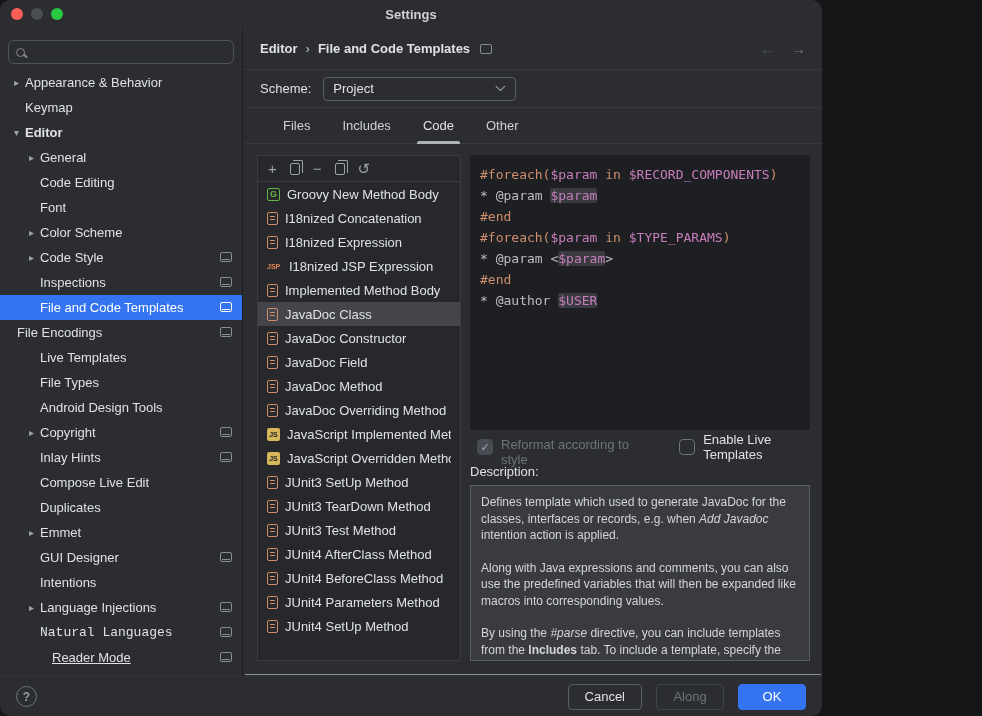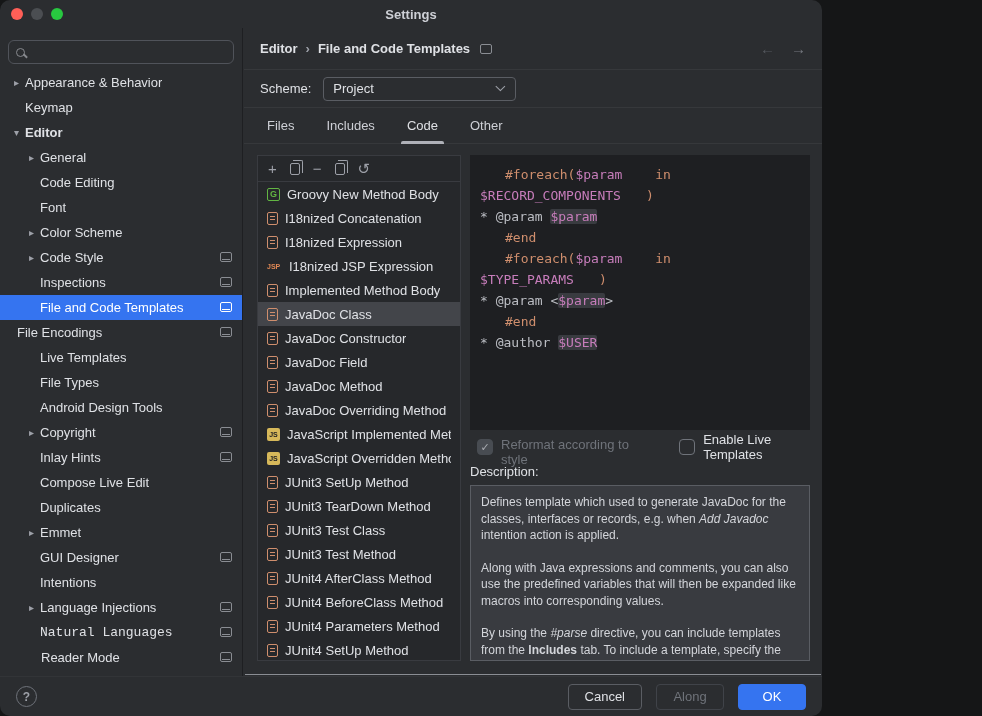--- a/index.html
+++ b/index.html
@@ -52,21 +52,21 @@
   .nav-back { color:#55585e; }
   .nav-fwd  { color:#75787f; }
 
   .scheme-row { height:38px; display:flex; align-items:center; padding:0 16px; gap:12px;
                 border-bottom:1px solid var(--divider,#36383b); }
   .scheme-select { width:193px; height:24px; border:1px solid var(--desc-border,#5a5d63); border-radius:4px;
                    display:flex; align-items:center; justify-content:space-between; padding:0 9px; }
   .chev-down { width:7px; height:7px; border-left:1.5px solid var(--text-dim,#9da0a8);
                border-bottom:1.5px solid var(--text-dim,#9da0a8); transform:rotate(-45deg) translateY(-3px); }
 
-  .tabs { height:36px; display:flex; align-items:stretch; padding:0 10px; gap:6px;
+  .tabs { height:36px; display:flex; align-items:stretch; padding:0 26px; gap:6px;
           border-bottom:1px solid var(--divider,#36383b); }
   .tab { padding:0 13px; display:flex; align-items:center; position:relative; color:#ced0d6; }
   .tab.active { color:var(--text,#dfe1e5); }
   .tab.active::after { content:""; position:absolute; left:7px; right:7px; bottom:-1px; height:3px;
                        background:#afb1b8; border-radius:2px 2px 0 0; }
 
   
   .list-panel { position:absolute; left:13px; top:127px; width:204px; bottom:15px;
                 background:var(--list-bg,#26282b); border:1px solid var(--border,#393b40); overflow:hidden; }
   .tpl-toolbar { height:26px; display:flex; align-items:center; gap:13px; padding:0 10px;
@@ -90,21 +90,21 @@
   .tpl-icon-js { width:13px; height:13px; flex:none; background:var(--js-icon,#d6b85a); border-radius:2px;
                  color:#1e1f22; font-size:7px; font-weight:bold;
                  display:flex; align-items:center; justify-content:center; }
   .tpl-icon-jsp { width:15px; flex:none; color:var(--jsp-icon,#e08855); font-size:7px; font-weight:bold; }
   .tpl-label { overflow:hidden; }
 
   
   .editor-pane { position:absolute; left:226px; right:12px; top:127px; height:275px;
                  background:var(--panel-dark,#1e1f22); padding:9px 10px;
                  font-family:"DejaVu Sans Mono", monospace; font-size:13px; line-height:21px; overflow:hidden; }
-  .tok-dir   { color:var(--code-directive,#cf8e6d);margin-left:25px; }
+  .tok-dir   { color:var(--code-directive,#cf8e6d); }
   .tok-var   { color:var(--code-variable,#c77dbb); }
   .tok-varbg { color:var(--code-variable,#c77dbb); background:var(--border,#393b40); border-radius:2px; }
   .tok-plain { color:var(--code-text,#bcbec4); }
 
   
   .options-row { position:absolute; left:226px; right:12px; top:406px; height:26px;
                  display:flex; align-items:center; gap:48px; padding-left:7px; }
   .opt { display:flex; align-items:center; gap:8px; }
   .checkbox { width:16px; height:16px; border:1px solid var(--text-disabled,#6f737a); border-radius:4px;
               display:flex; align-items:center; justify-content:center; font-size:11px; color:transparent; flex:none; }
@@ -245,21 +245,21 @@
         <div class="tree-row" style="padding-left: 23px;">
           <span class="chevron">▸</span>
           <span class="tree-label">Language Injections</span>
           <span class="monitor-icon"></span>
         </div>
         <div class="tree-row" style="padding-left: 23px; font-family: Liberation Mono, monospace;">
           <span class="chevron"></span>
           <span class="tree-label">Natural Languages</span>
           <span class="monitor-icon"></span>
         </div>
-        <div class="tree-row" style="padding-left: 24px;">
+        <div class="tree-row" style="padding-left: 35px; text-decoration: underline;">
           <span class="chevron"></span>
           <span class="tree-label">Reader Mode</span>
           <span class="monitor-icon"></span>
         </div>
       </div>
   </div>
 
   <div class="main">
 
     <div class="breadcrumb-row">
@@ -348,24 +348,20 @@
           <div class="tpl-row">
             <span class="tpl-icon-template"></span>
             <span class="tpl-label">JUnit3 SetUp Method</span>
           </div>
           <div class="tpl-row">
             <span class="tpl-icon-template"></span>
             <span class="tpl-label">JUnit3 TearDown Method</span>
           </div>
           <div class="tpl-row">
             <span class="tpl-icon-template"></span>
-            <span class="tpl-label">JUnit3 Test Class</span>
-          </div>
-          <div class="tpl-row">
-            <span class="tpl-icon-template"></span>
             <span class="tpl-label">JUnit3 Test Method</span>
           </div>
           <div class="tpl-row">
             <span class="tpl-icon-template"></span>
             <span class="tpl-label">JUnit4 AfterClass Method</span>
           </div>
           <div class="tpl-row">
             <span class="tpl-icon-template"></span>
             <span class="tpl-label">JUnit4 BeforeClass Method</span>
           </div>

